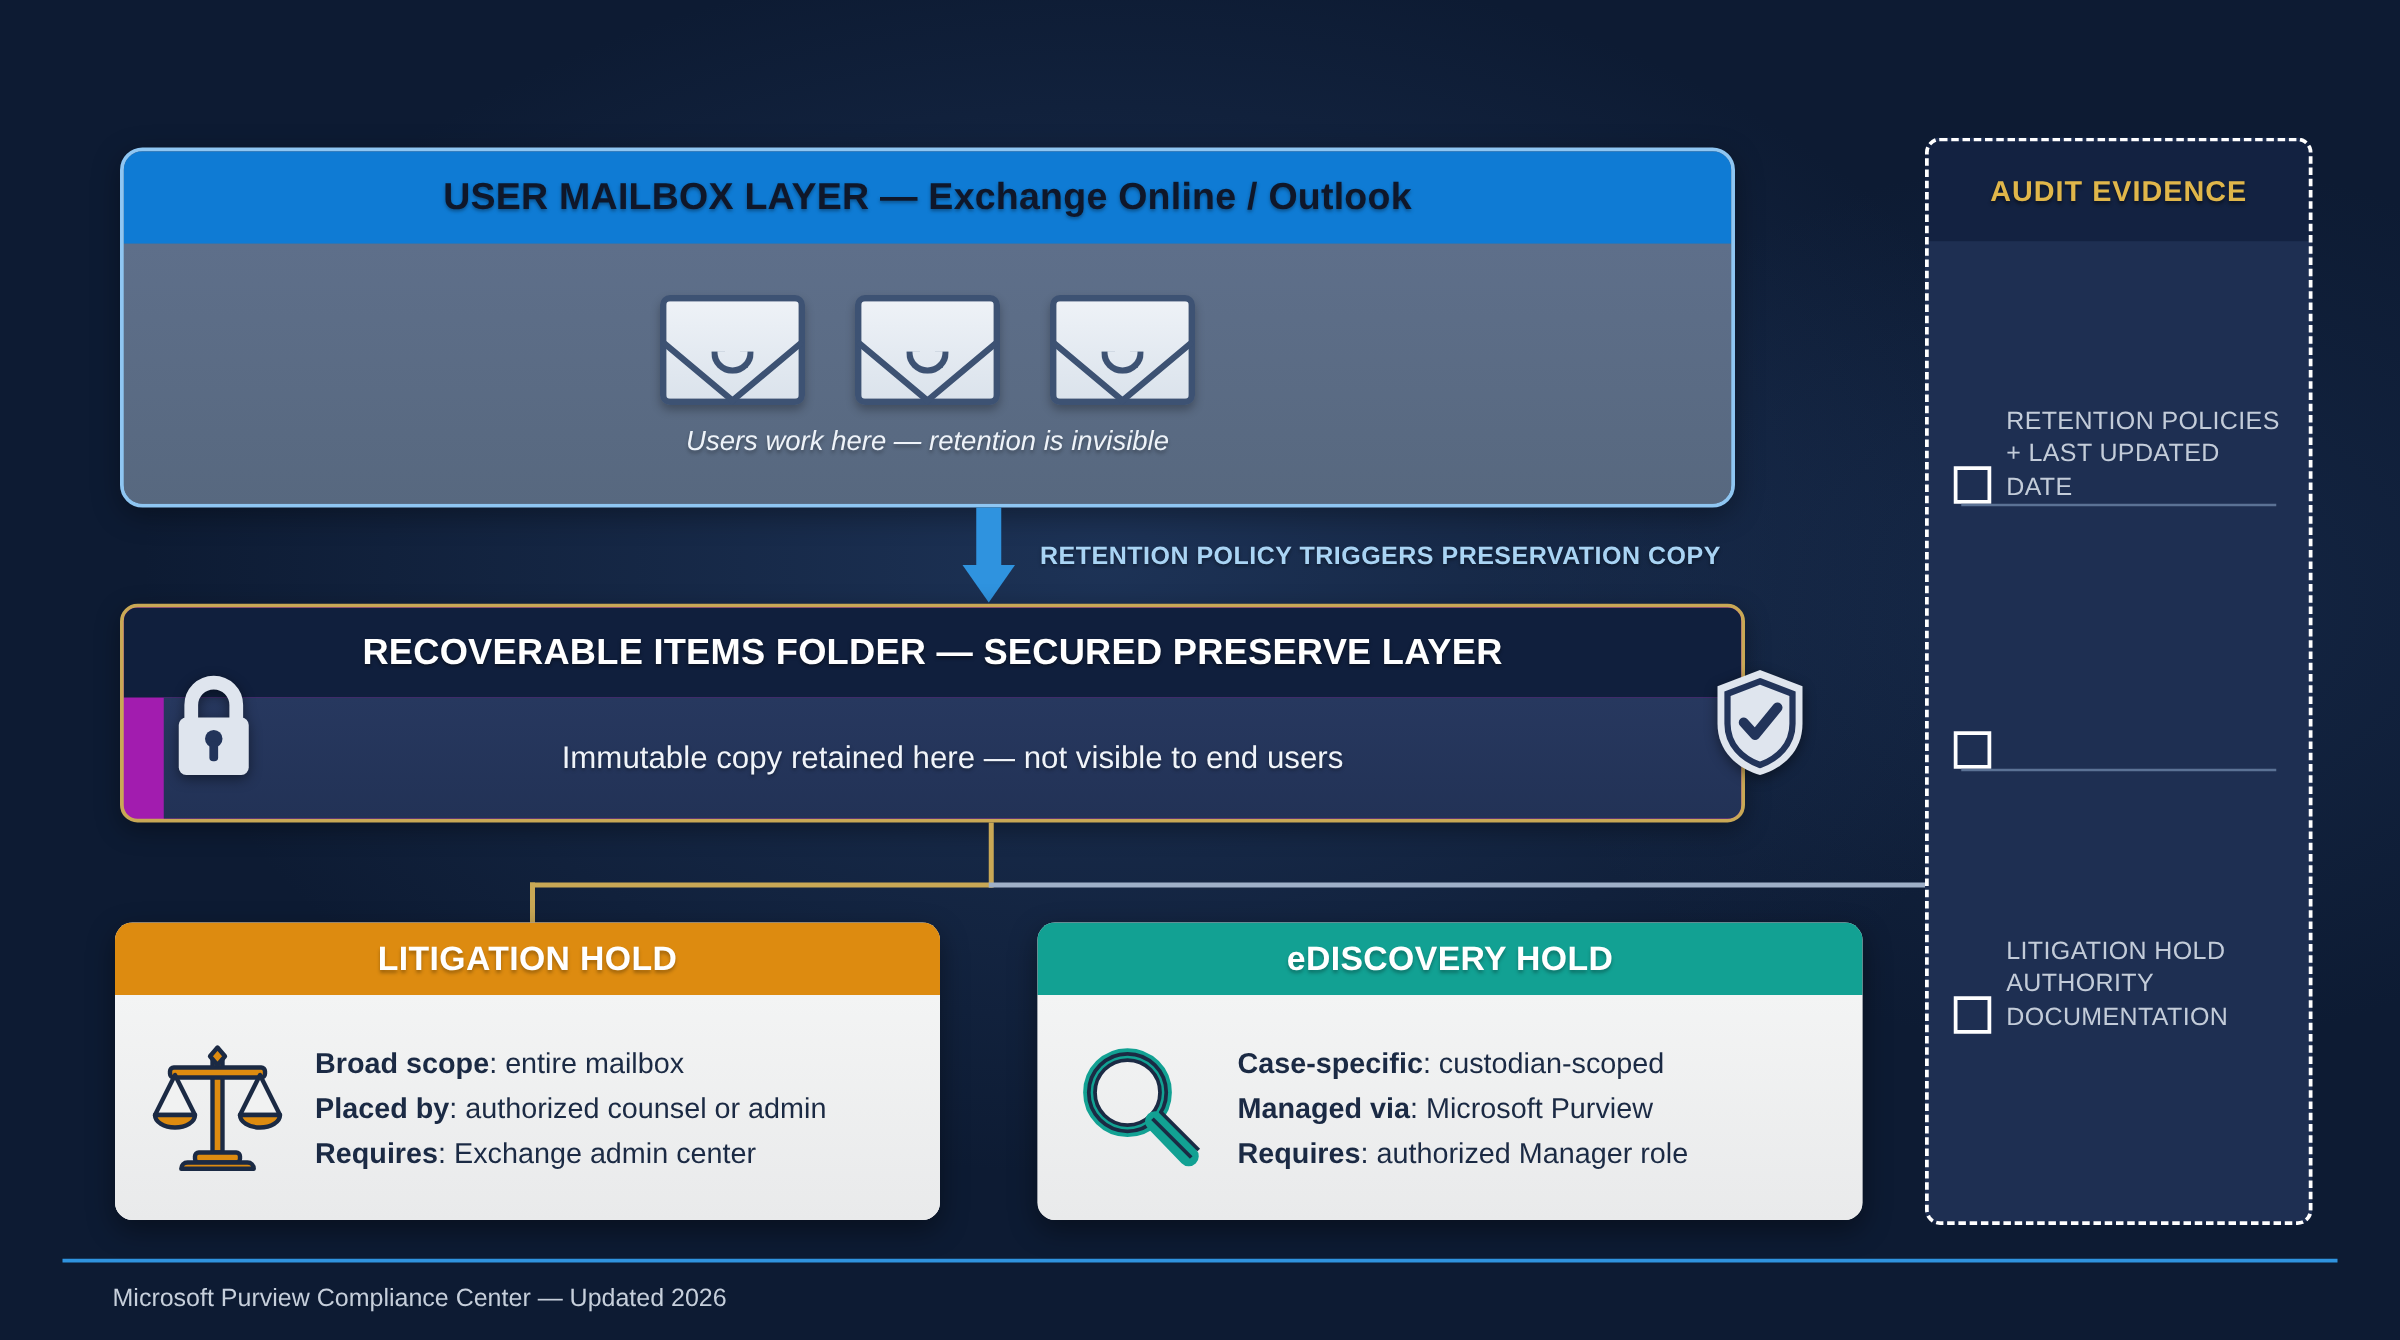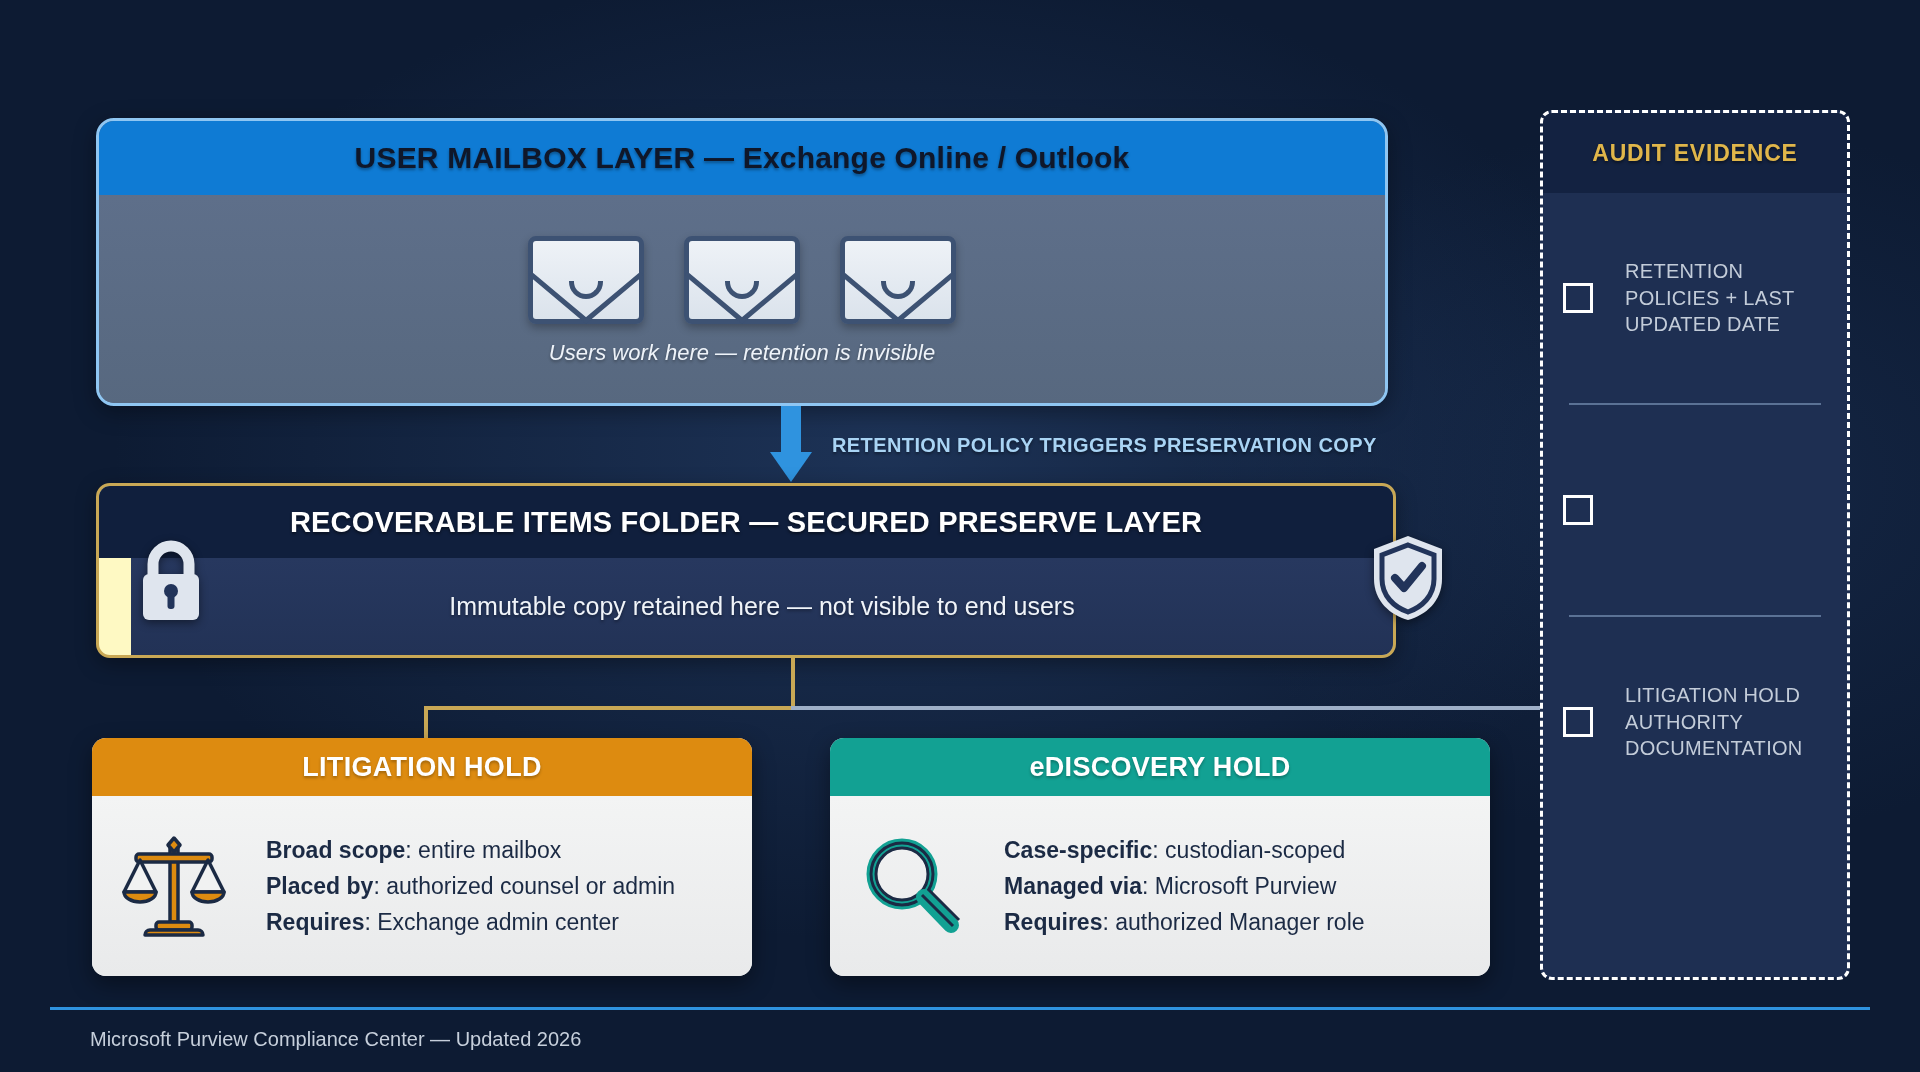--- a/index.html
+++ b/index.html
@@ -117,21 +117,21 @@
   }
 
   
   .rif-panel {
     position: absolute;
     left: 96px; top: 483px;
     width: 1300px; height: 175px;
     border: 3px solid #c9a855;
     border-radius: 14px;
     overflow: hidden;
-    background: #fef9c3;
+    background: #a21caf;
     box-shadow: 0 6px 20px rgba(0,0,0,0.35);
   }
   .rif-header {
     height: 72px;
     background: #101f3d;
     display: flex; align-items: center; justify-content: center;
   }
   .rif-title {
     color: #ffffff;
     font-size: 29px; font-weight: bold;
@@ -212,21 +212,21 @@
   .hold-header.teal   { background: #12a193; text-align: center; }
   .hold-header-title {
     color: #ffffff; font-size: 27px; font-weight: bold;
     letter-spacing: 0.3px;
     text-shadow: 0 2px 3px rgba(0,0,0,0.28);
   }
   .hold-body {
     height: 180px;
     display: flex; align-items: center;
     padding: 0 18px 0 26px;
-    gap: 36px;
+    gap: 22px;
     background: linear-gradient(180deg,#f3f4f4 0%, #e9eaeb 100%);
   }
   .hold-icon { flex: 0 0 auto; width: 112px; height: 112px; }
   .hold-lines { display: flex; flex-direction: column; gap: 9px; }
   .hold-line {
     font-size: 23px;
     color: #1b2a44;
     white-space: nowrap;
   }
   .hold-line b { font-weight: bold; }
@@ -247,21 +247,21 @@
     color: #e0b64a;
     font-size: 23px; font-weight: bold;
     letter-spacing: 0.8px;
     text-shadow: 0 2px 3px rgba(0,0,0,0.45);
   }
   .audit-items {
     padding: 0 20px;
     display: flex; flex-direction: column;
   }
   .audit-item {
-    display: flex; align-items: center; gap: 32px;
+    display: flex; align-items: flex-end; gap: 12px;
     min-height: 210px;
   }
   .audit-checkbox {
     flex: 0 0 auto;
     width: 30px; height: 30px;
     border: 3px solid #ffffff;
     background: transparent;
   }
   .audit-text {
     color: #c3ccd9;

